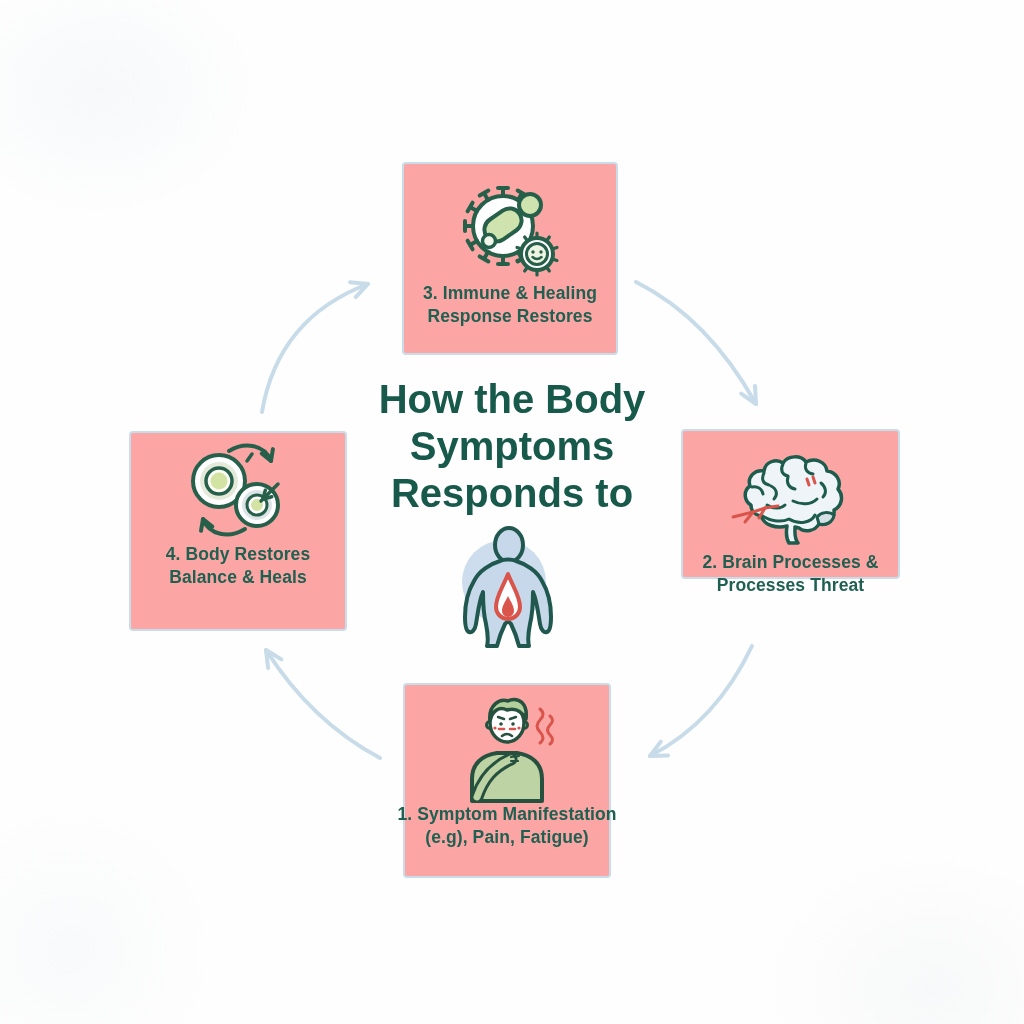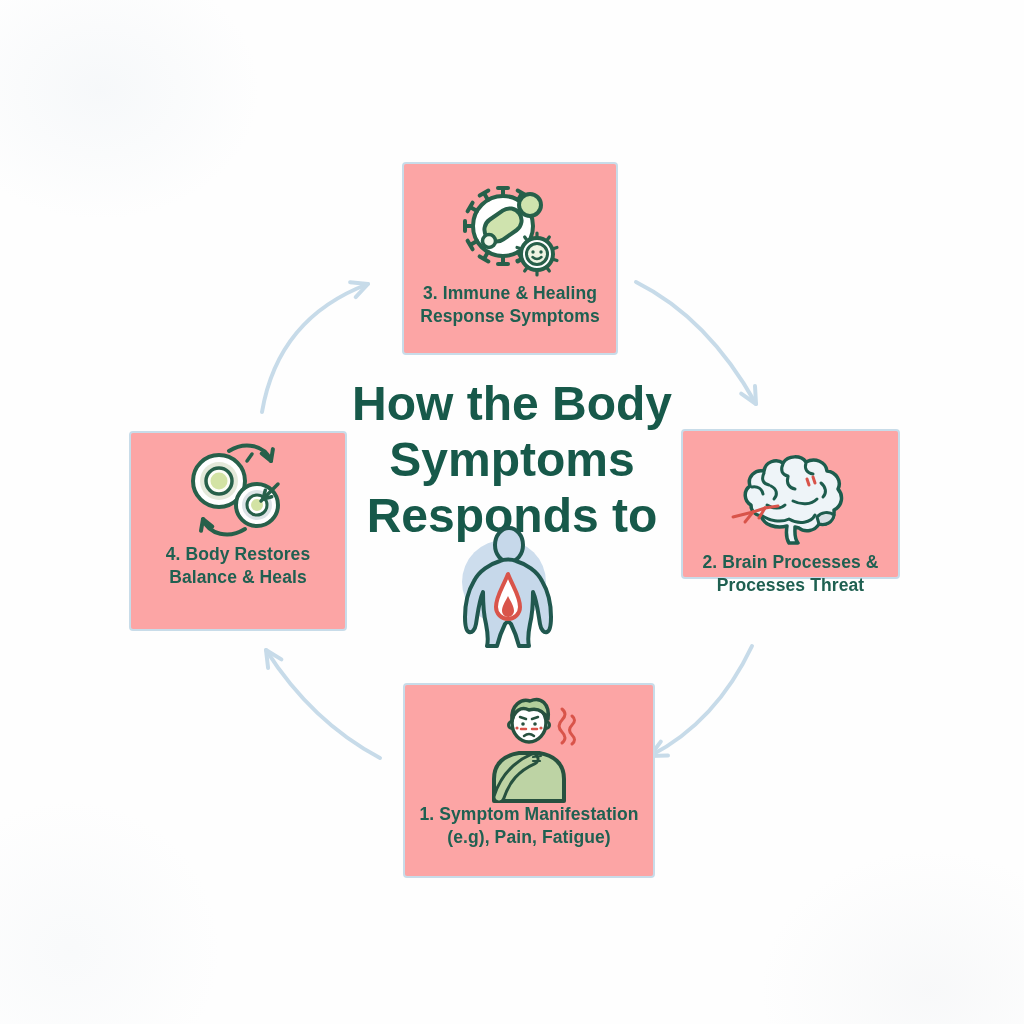--- a/index.html
+++ b/index.html
@@ -15,21 +15,21 @@
     border-radius:4px;display:flex;flex-direction:column;align-items:center;
     box-sizing:border-box;
   }
   .card-icon{flex:0 0 auto;}
   .card-label{
     text-align:center;font-weight:bold;font-size:17.5px;line-height:1.32;
     color:#1f6051;letter-spacing:0.1px;white-space:nowrap;
   }
   .title{
     position:absolute;left:312px;top:376px;width:400px;text-align:center;
-    font-size:48px;font-weight:bold;color:#17594a;line-height:1.17;
+    font-size:40px;font-weight:bold;color:#17594a;line-height:1.17;
   }
   .center-figure{position:absolute;left:452px;top:522px;}
 </style>
 </head>
 <body>
 
 <div class="stage">
 
   <div class="bg-blob" style="left:-60px;top:-40px;width:320px;height:260px;background:radial-gradient(closest-side,rgba(205,218,228,0.16),rgba(205,218,228,0));"></div>
   <div class="bg-blob" style="left:760px;top:850px;width:340px;height:280px;background:radial-gradient(closest-side,rgba(208,214,220,0.14),rgba(208,214,220,0));"></div>
@@ -123,21 +123,21 @@
         <use href="#gspike" transform="rotate(288 84 74)"></use>
           <use href="#gspike" transform="rotate(324 84 74)"></use>
         <circle cx="84" cy="74" r="10.5" fill="#eef4e2" stroke="#27604a" stroke-width="3"></circle>
         <circle cx="80" cy="72" r="1.7" fill="#27604a"></circle>
         <circle cx="88" cy="72" r="1.7" fill="#27604a"></circle>
         <path d="M79.5,77 Q84,81 88.5,77" fill="none" stroke="#27604a" stroke-width="2.5" stroke-linecap="round"></path>
       </g>
     </svg>
     <div class="card-label">
       <div>3. Immune &amp; Healing</div>
-      <div>Response Symptoms</div>
+      <div>Response Restores</div>
     </div>
   </div>
 
   <div class="step-card" style="left:681px;top:429px;width:219px;height:150px;padding-top:22px;">
     <svg class="card-icon" width="120" height="98" viewBox="0 0 120 98">
       <g stroke="#1d5c4d" stroke-width="3.5" stroke-linecap="round" stroke-linejoin="round">
         <path fill="#eef4f8" d="M20,52
           C13,48 12,38 19,33 C16,24 24,16 33,18 C34,9 45,5 52,10
           C57,2 70,2 75,9 C84,4 95,9 96,18 C105,19 111,28 107,36
           C113,43 111,53 103,57 C104,66 97,73 88,71 C84,78 74,80 68,75
@@ -199,21 +199,21 @@
           <path d="M90.7,59.7 L82,62 L84.3,53.3"></path>
         </g>
       </g>
     </svg>
     <div class="card-label">
       <div>4. Body Restores</div>
       <div>Balance &amp; Heals</div>
     </div>
   </div>
 
-  <div class="step-card" style="left:403px;top:683px;width:252px;height:195px;padding-top:10px;">
+  <div class="step-card" style="left:403px;top:683px;width:208px;height:195px;padding-top:10px;">
     <svg class="card-icon" width="120" height="108" viewBox="0 0 120 108">
       <path d="M25,106 L25,84 C25,68 36,60 50,58 L70,58 C84,60 95,68 95,84 L95,106 Z" fill="#bdd3a4" stroke="#27513f" stroke-width="4" stroke-linejoin="round"></path>
       <circle cx="43" cy="30" r="3.5" fill="#ffffff" stroke="#27513f" stroke-width="3"></circle>
       <circle cx="77" cy="30" r="3.5" fill="#ffffff" stroke="#27513f" stroke-width="3"></circle>
       <ellipse cx="60" cy="28" rx="17" ry="19" fill="#ffffff" stroke="#27513f" stroke-width="3.5"></ellipse>
       <path d="M43,26 C41,10 53,3 61,6 C72,1 81,9 79,24 C74,15 67,13 60,15 C52,11 45,16 43,26 Z" fill="#b3cf9b" stroke="#27513f" stroke-width="3.5" stroke-linejoin="round"></path>
       <g stroke="#27513f" stroke-width="2.5" stroke-linecap="round" fill="none">
         <path d="M51,22 L57,24"></path>
           <path d="M63,24 L69,22"></path>
         <path d="M55,41 Q60,37 65,41"></path>

